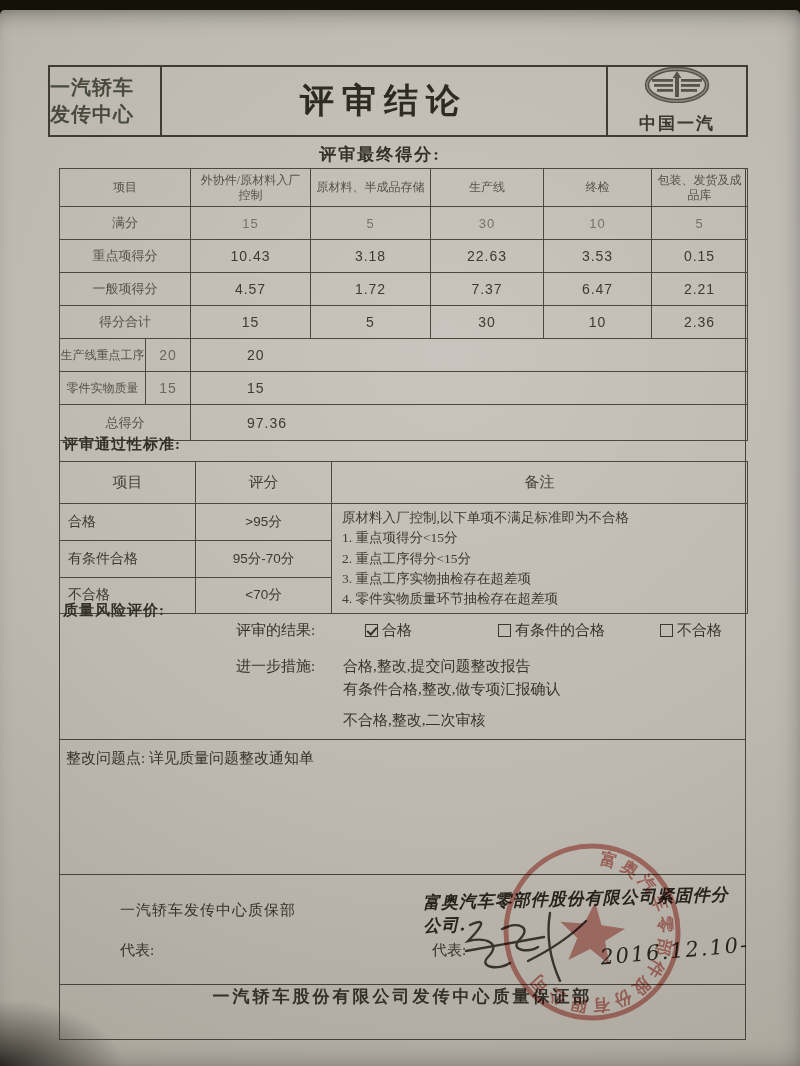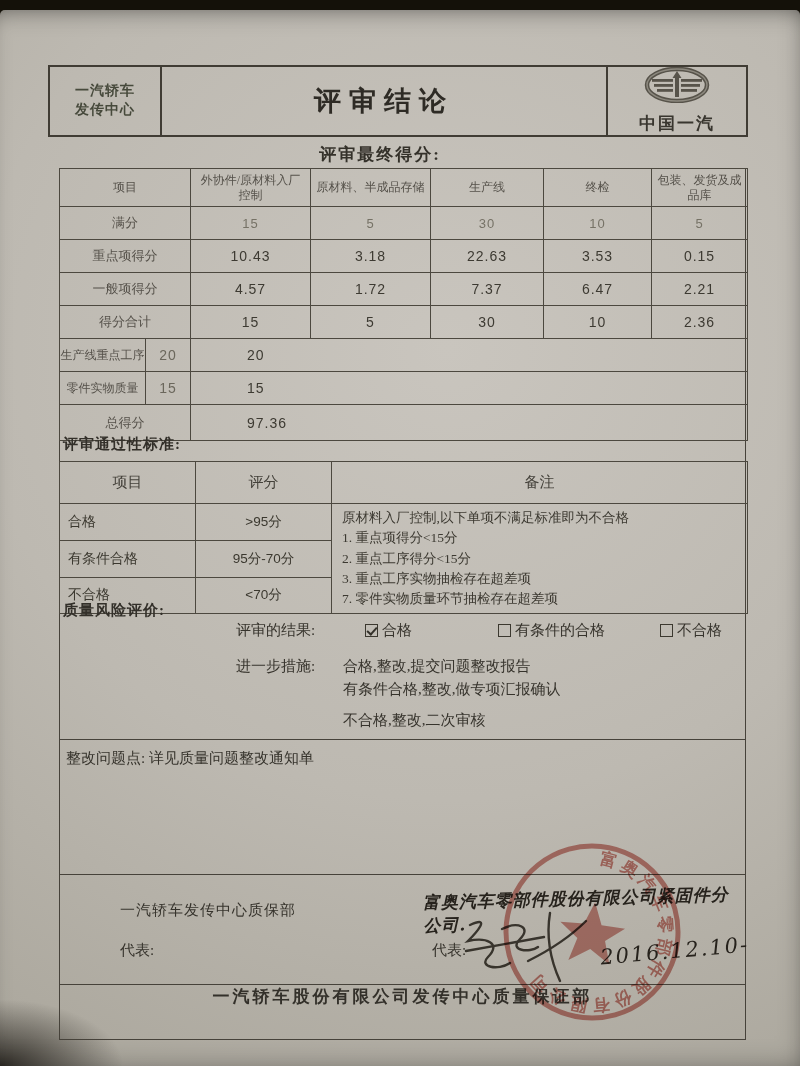--- a/index.html
+++ b/index.html
@@ -17,26 +17,26 @@
     box-shadow: inset 0 14px 24px -16px rgba(0,0,0,.55), inset -10px -14px 30px -20px rgba(0,0,0,.45);
   }
 
   
   .header-box {
     position:absolute; left:48px; top:55px; width:700px; height:72px;
     border:2px solid #403c34; display:flex;
   }
   .header-org {
     width:112px; border-right:2px solid #403c34; display:flex; flex-direction:column;
-    align-items:center; justify-content:center; font-size:14px; font-weight:bold;
+    align-items:flex-start; justify-content:center; font-size:20px; font-weight:bold;
     color:#474a3c; line-height:1.35; letter-spacing:1px;
   }
   .header-title {
     flex:1; display:flex; align-items:center; justify-content:center;
-    font-size:27px; font-weight:bold; letter-spacing:8px; color:#2e2b25;
+    font-size:34px; font-weight:bold; letter-spacing:8px; color:#2e2b25;
   }
   .header-brand {
     width:140px; border-left:2px solid #403c34; display:flex; flex-direction:column;
     align-items:center; justify-content:space-between; gap:1px;
   }
   .brand-text { font-size:17px; font-weight:bold; letter-spacing:2px; color:#39362f; }
 
   
   .final-caption {
     position:absolute; left:0; top:133px; width:760px; text-align:center;
@@ -218,21 +218,21 @@
         <th>备注</th>
       </tr>
       <tr>
         <td>合格</td>
         <td class="c-score">&gt;95分</td>
         <td rowspan="3" class="remark-cell">
           <div>原材料入厂控制,以下单项不满足标准即为不合格</div>
           <div>1. 重点项得分&lt;15分</div>
           <div>2. 重点工序得分&lt;15分</div>
           <div>3. 重点工序实物抽检存在超差项</div>
-          <div>7. 零件实物质量环节抽检存在超差项</div>
+          <div>4. 零件实物质量环节抽检存在超差项</div>
         </td>
       </tr>
       <tr>
         <td>有条件合格</td>
         <td class="c-score">95分-70分</td>
       </tr>
       <tr>
         <td>不合格</td>
         <td class="c-score">&lt;70分</td>
       </tr>

